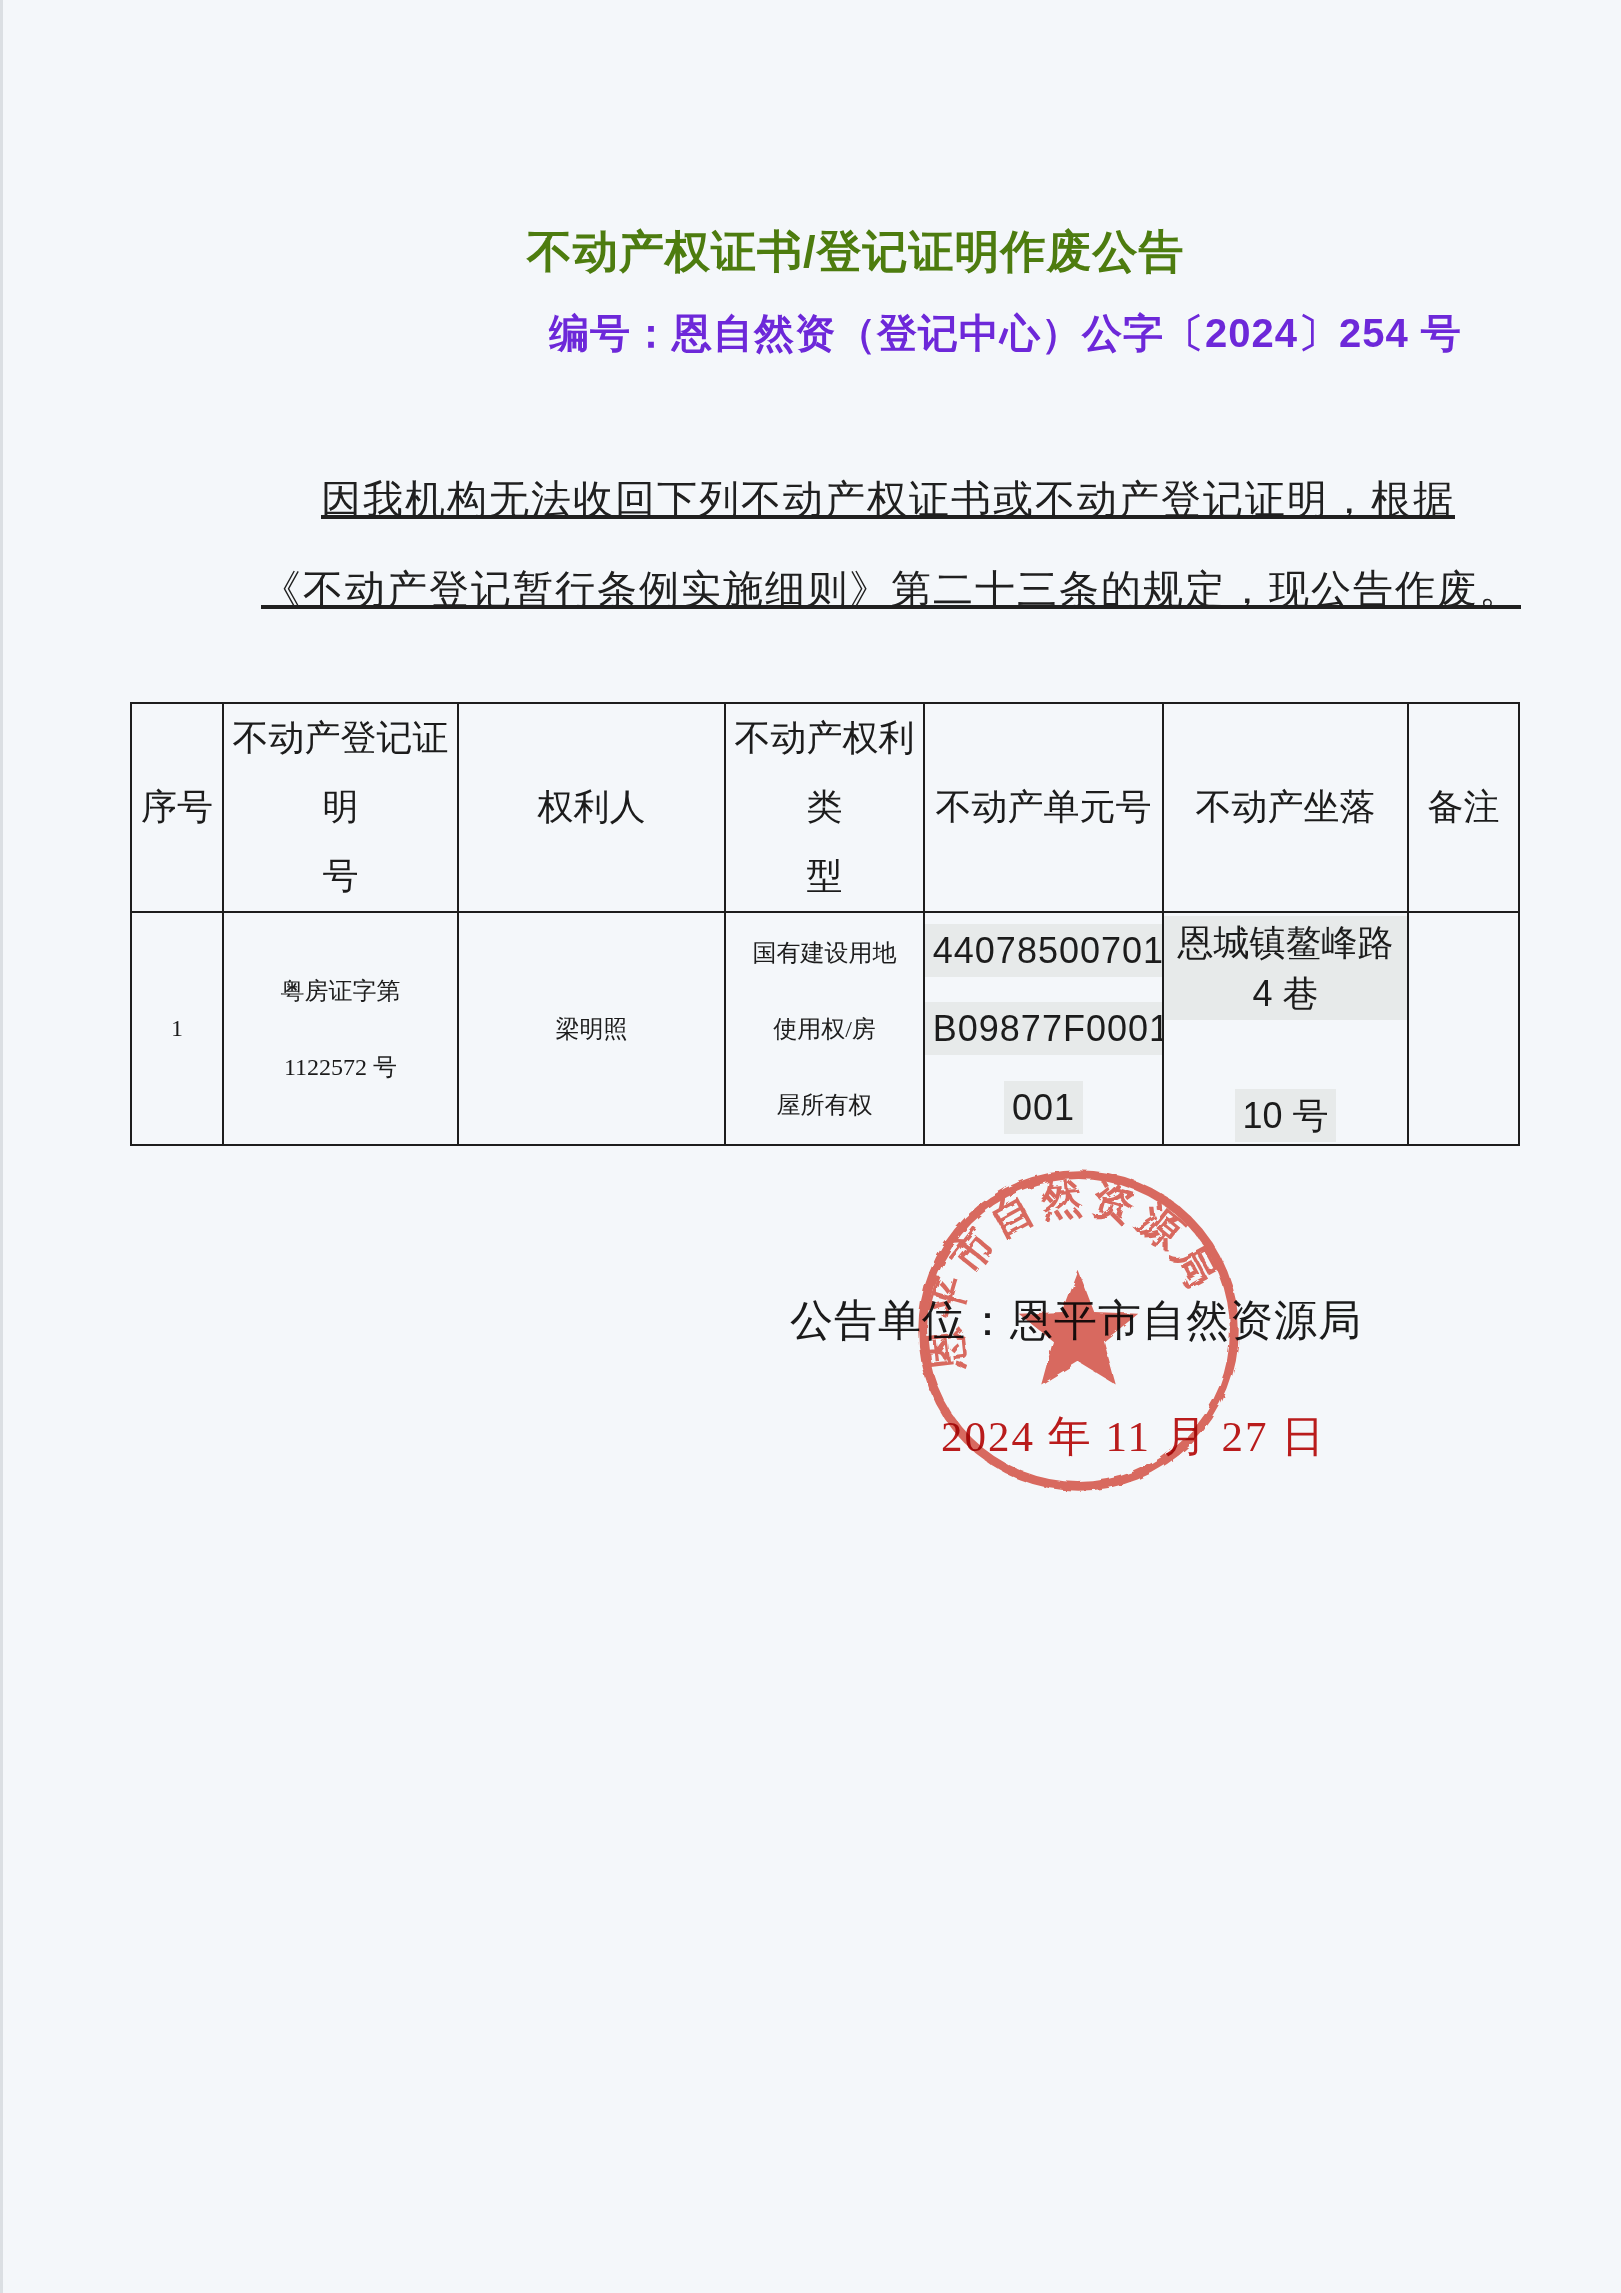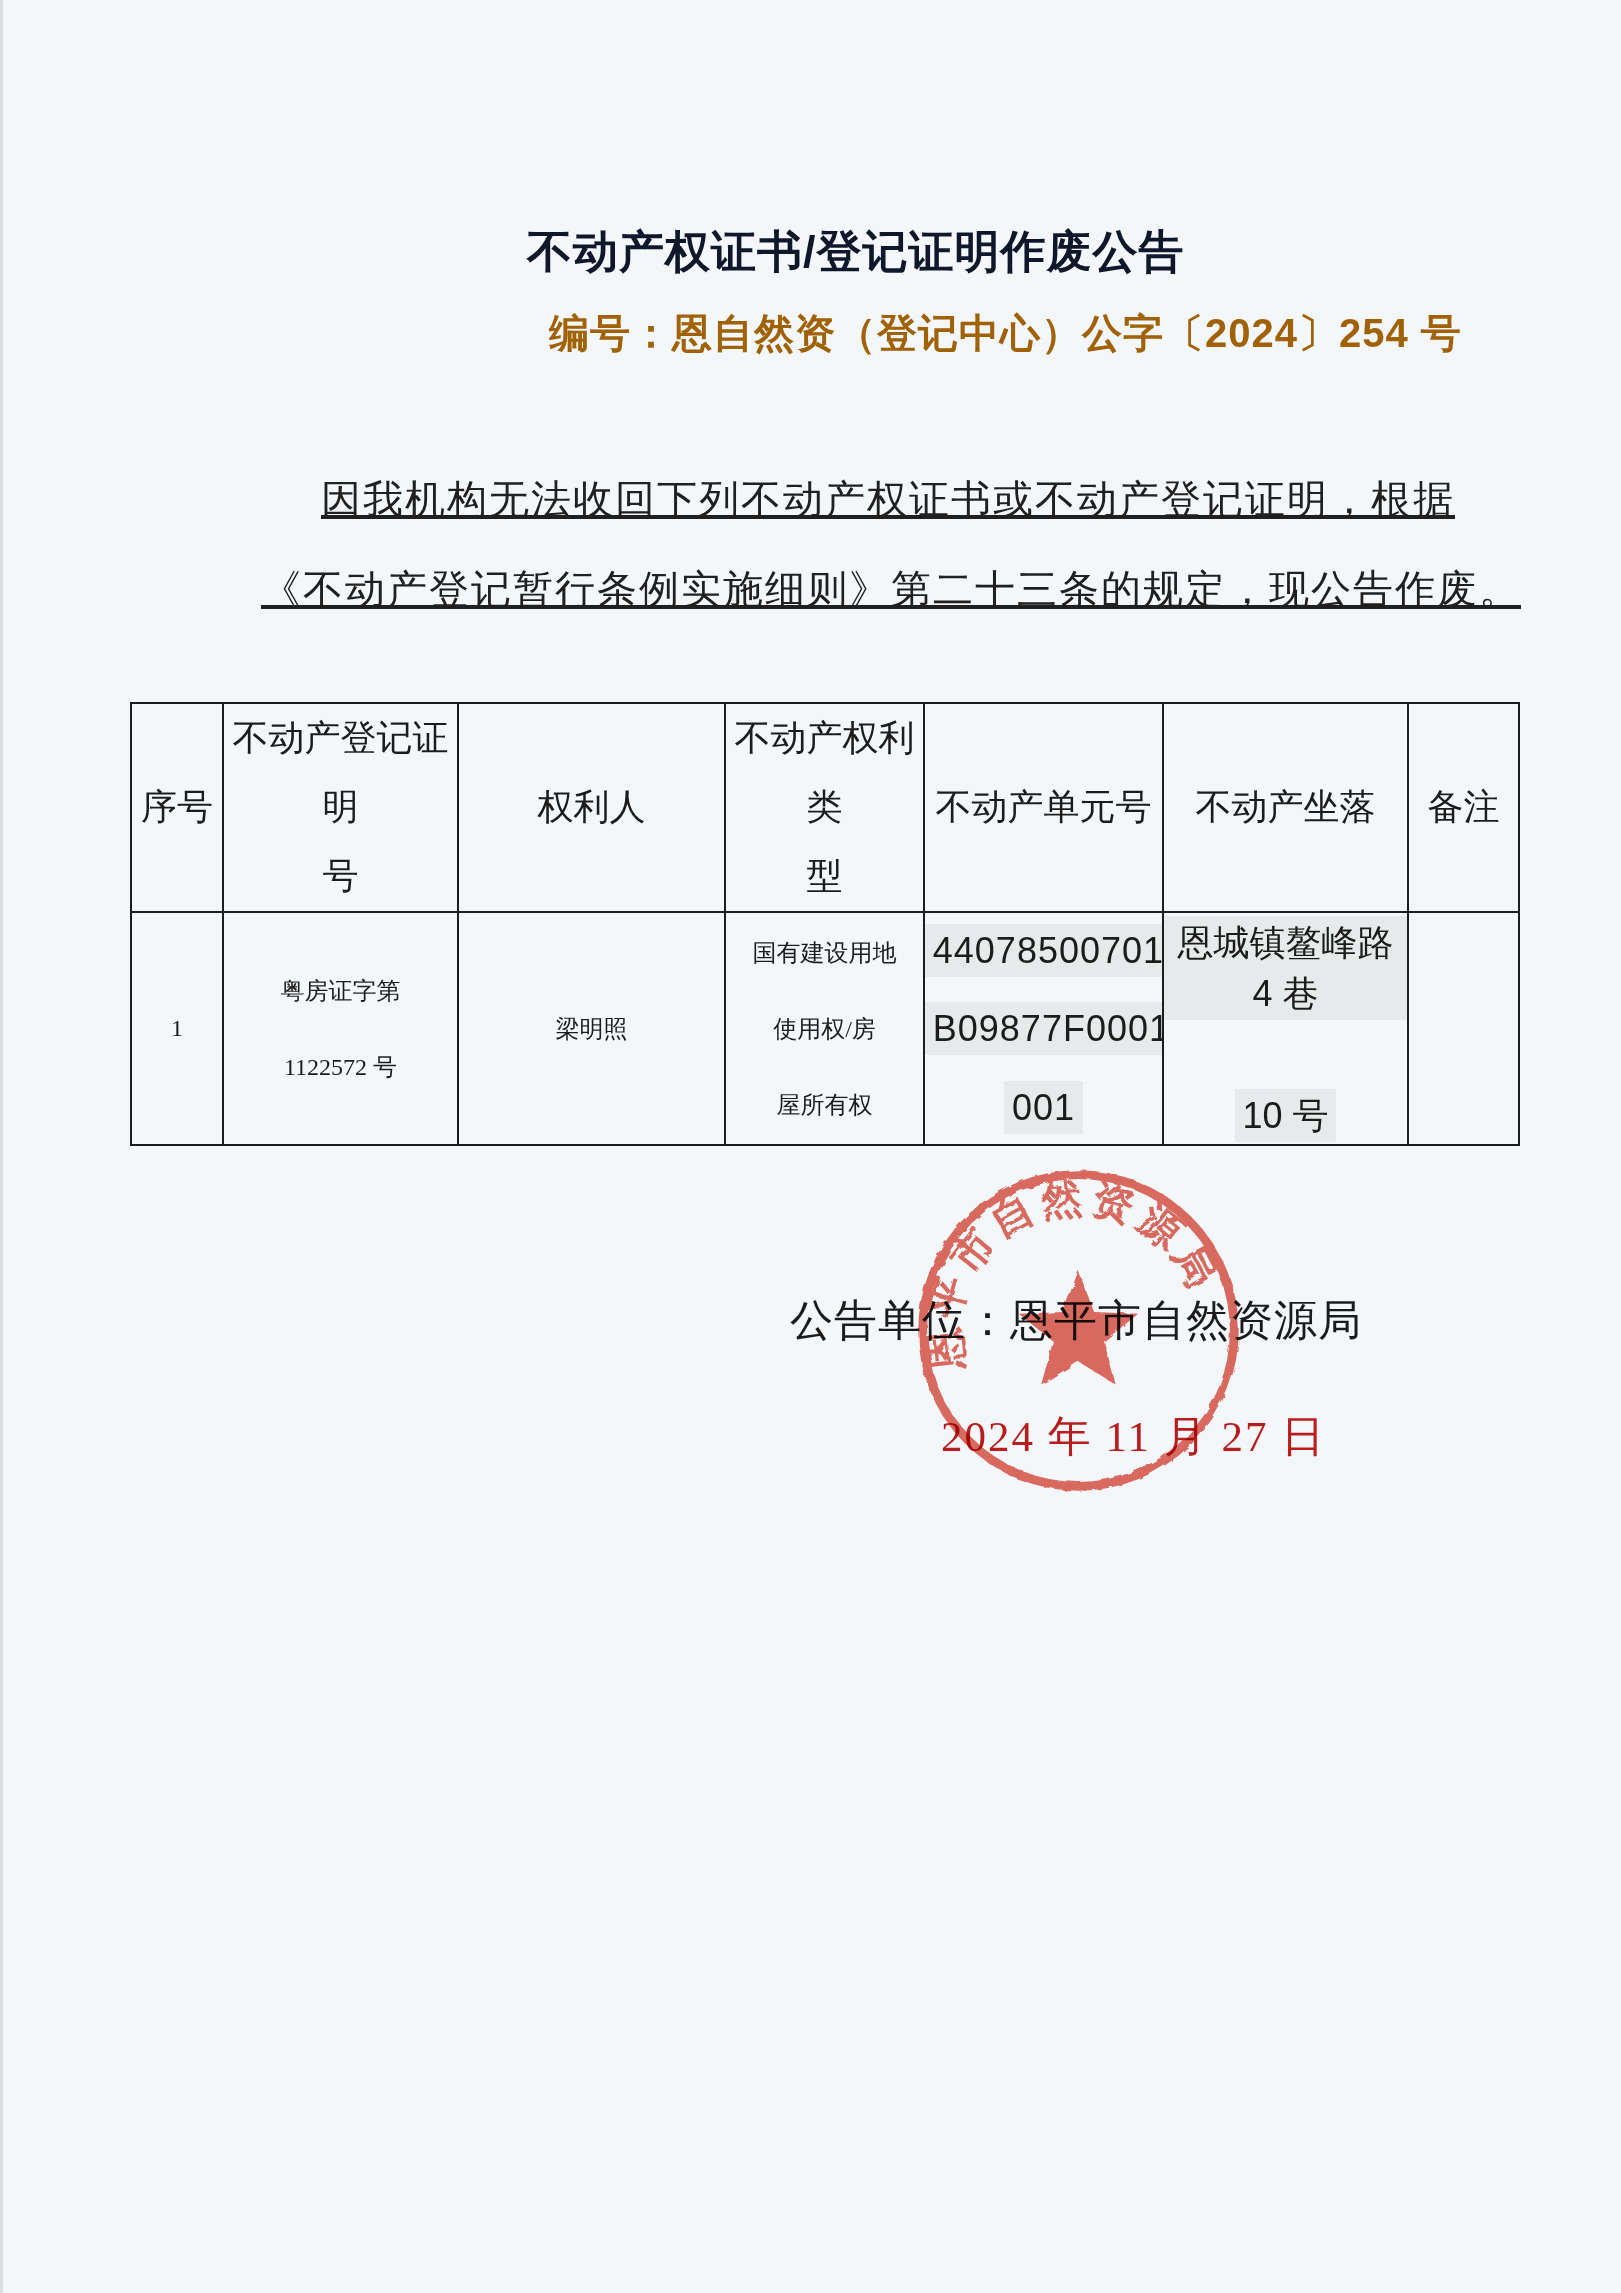--- a/index.html
+++ b/index.html
@@ -23,30 +23,30 @@
     opacity: .6;
   }
 
   .title {
     position: absolute;
     left: 527px; top: 222px;
     font-family: "Liberation Sans", "DejaVu Sans", sans-serif;
     font-weight: 700;
     font-size: 45px;
     letter-spacing: 1px;
-    color: #0f172a;
+    color: #4d7c0f;
   }
   .doc-no {
     position: absolute;
     left: 549px; top: 306px;
     font-family: "Liberation Sans", "DejaVu Sans", sans-serif;
     font-weight: 700;
     font-size: 40px;
     letter-spacing: 1px;
-    color: #a16207;
+    color: #6d28d9;
   }
   .body-line { position: absolute; font-size: 40px; color: #202020; letter-spacing: 2px; text-decoration: underline; }
   .body-line.l1 { left: 321px; top: 472px; }
   .body-line.l2 { left: 261px; top: 562px; }
 
   table.cert-table {
     position: absolute;
     left: 130px; top: 702px;
     width: 1388px;
     border-collapse: collapse;

